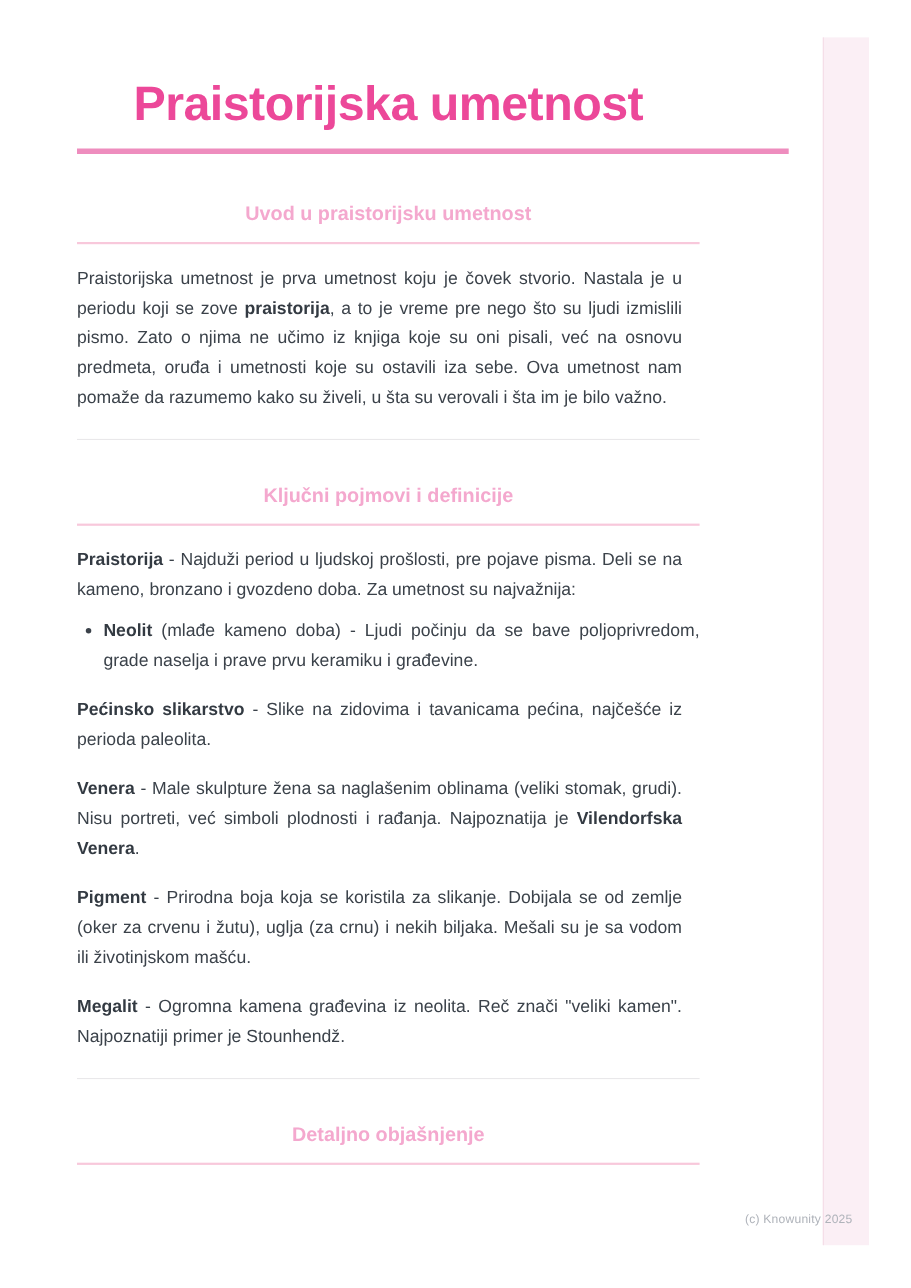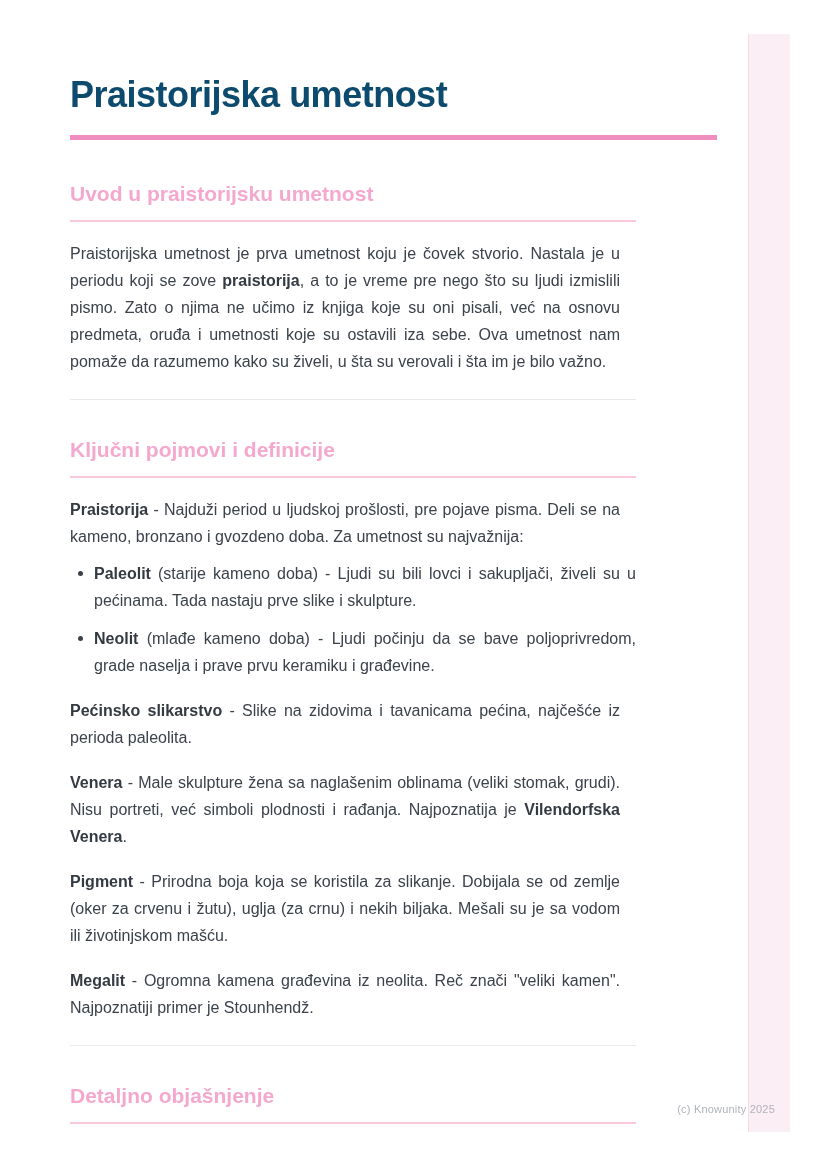--- a/index.html
+++ b/index.html
@@ -26,41 +26,43 @@
     border-left: 1px solid #F4DCE7;
   }
   .content {
     position: absolute;
     left: 70px;
     top: 0;
     width: 566px;
   }
   h1.doc-title {
     margin: 72px 0 0 0;
-    font-size: 36px;
+    font-size: 44px;
     line-height: 46px;
     font-weight: bold;
     letter-spacing: -0.5px;
-    color: #0c4a6e;
+    color: #ec4899;
     white-space: nowrap;
+    text-align: center;
   }
   .title-rule {
     width: 647px;
     height: 5px;
     background: #EE8DBE;
     margin-top: 17px;
   }
   h2.section-heading {
     margin: 33px 0 0 0;
-    font-size: 21px;
+    font-size: 18px;
     line-height: 34px;
     font-weight: bold;
     color: #F4A8CE;
     padding-bottom: 9px;
     border-bottom: 2px solid #F8C8DB;
+    text-align: center;
   }
   .title-rule + section h2.section-heading {
     margin-top: 37px;
   }
   .content p {
     margin: 18px 16px 0 0;
     font-size: 16px;
     line-height: 27px;
     color: #3B424A;
     text-align: justify;
@@ -134,21 +136,20 @@
     </section>
 
     <hr class="divider">
 
     <section>
       <h2 class="section-heading">Ključni pojmovi i definicije</h2>
 
       <p><strong>Praistorija</strong> - Najduži period u ljudskoj prošlosti, pre pojave pisma. Deli se na kameno, bronzano i gvozdeno doba. Za umetnost su najvažnija:</p>
 
       <ul class="term-list">
-        <li><strong>Paleolit</strong> (starije kameno doba) - Ljudi su bili lovci i sakupljači, živeli su u pećinama. Tada nastaju prve slike i skulpture.</li>
         <li><strong>Neolit</strong> (mlađe kameno doba) - Ljudi počinju da se bave poljoprivredom, grade naselja i prave prvu keramiku i građevine.</li>
       </ul>
 
       <p><strong>Pećinsko slikarstvo</strong> - Slike na zidovima i tavanicama pećina, najčešće iz perioda paleolita.</p>
 
       <p><strong>Venera</strong> - Male skulpture žena sa naglašenim oblinama (veliki stomak, grudi). Nisu portreti, već simboli plodnosti i rađanja. Najpoznatija je <strong>Vilendorfska Venera</strong>.</p>
 
       <p><strong>Pigment</strong> - Prirodna boja koja se koristila za slikanje. Dobijala se od zemlje (oker za crvenu i žutu), uglja (za crnu) i nekih biljaka. Mešali su je sa vodom ili životinjskom mašću.</p>
 
       <p><strong>Megalit</strong> - Ogromna kamena građevina iz neolita. Reč znači "veliki kamen". Najpoznatiji primer je Stounhendž.</p>

